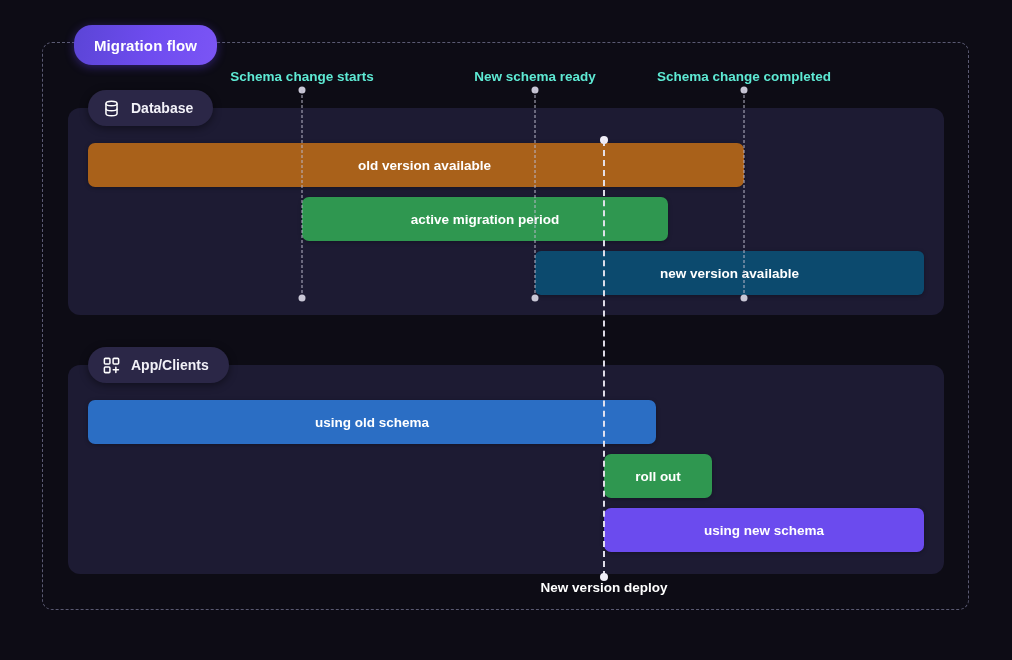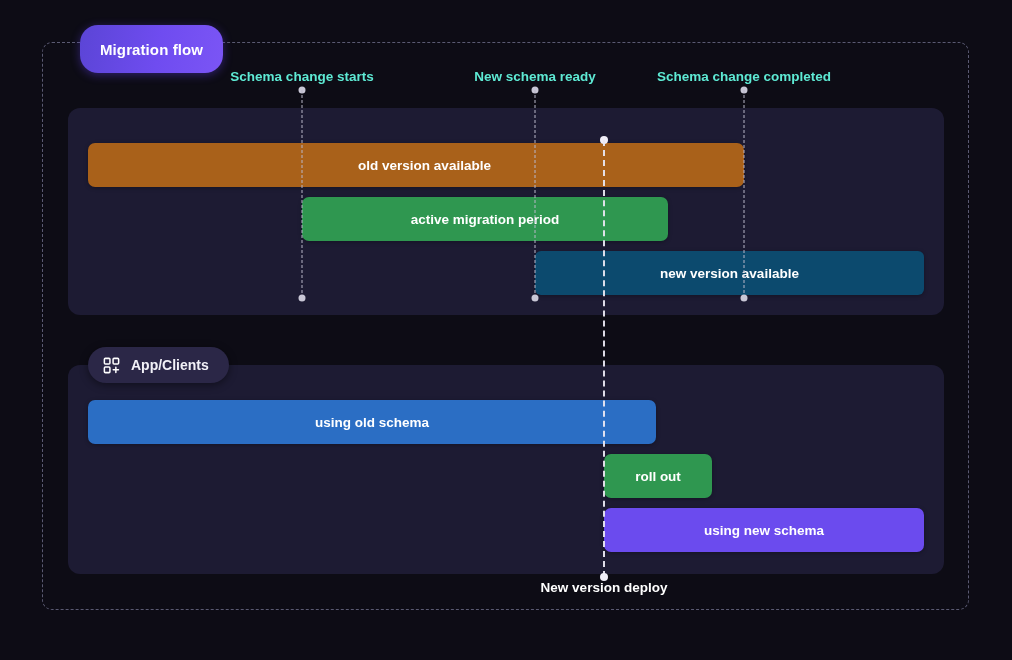--- a/index.html
+++ b/index.html
@@ -27,23 +27,23 @@
     top: 42px;
     width: 927px;
     height: 568px;
     border: 1.5px dashed #5a5a72;
     border-radius: 10px;
   }
 
   
   .flow-badge {
     position: absolute;
-    left: 80px;
+    left: 74px;
     top: 25px;
-    height: 48px;
+    height: 40px;
     padding: 0 20px;
     display: flex;
     align-items: center;
     border-radius: 18px;
     background: linear-gradient(100deg, #5b45d6 0%, #6f4cf0 55%, #7b55f5 100%);
     box-shadow: 0 2px 10px rgba(90,60,220,.45);
     z-index: 20;
   }
   .flow-badge span {
     color: #ffffff;
@@ -175,20 +175,28 @@
 
   <div class="outer-frame"></div>
 
   <div class="flow-badge">
     <span>Migration flow</span>
   </div>
 
   <div class="lane" id="lane-db"></div>
   <div class="lane" id="lane-app"></div>
 
+  <div class="lane-chip" id="chip-db">
+    <svg class="chip-icon" viewBox="0 0 24 24" fill="none" stroke="#ffffff" stroke-width="1.9">
+      <ellipse cx="12" cy="5.6" rx="7" ry="2.9"></ellipse>
+      <path d="M5 5.6v12.8c0 1.6 3.13 2.9 7 2.9s7-1.3 7-2.9V5.6"></path>
+      <path d="M5 12c0 1.6 3.13 2.9 7 2.9s7-1.3 7-2.9"></path>
+    </svg>
+    <span class="chip-label">Database</span>
+  </div>
 
   <div class="lane-chip" id="chip-app">
     <svg class="chip-icon" viewBox="0 0 24 24" fill="none" stroke="#ffffff" stroke-width="1.9" stroke-linecap="round">
       <rect x="3" y="3" width="7" height="7" rx="1.2"></rect>
       <rect x="14" y="3" width="7" height="7" rx="1.2"></rect>
       <rect x="3" y="14" width="7" height="7" rx="1.2"></rect>
       <path d="M17.5 14.2v6.6M14.2 17.5h6.6"></path>
     </svg>
     <span class="chip-label">App/Clients</span>
   </div>

